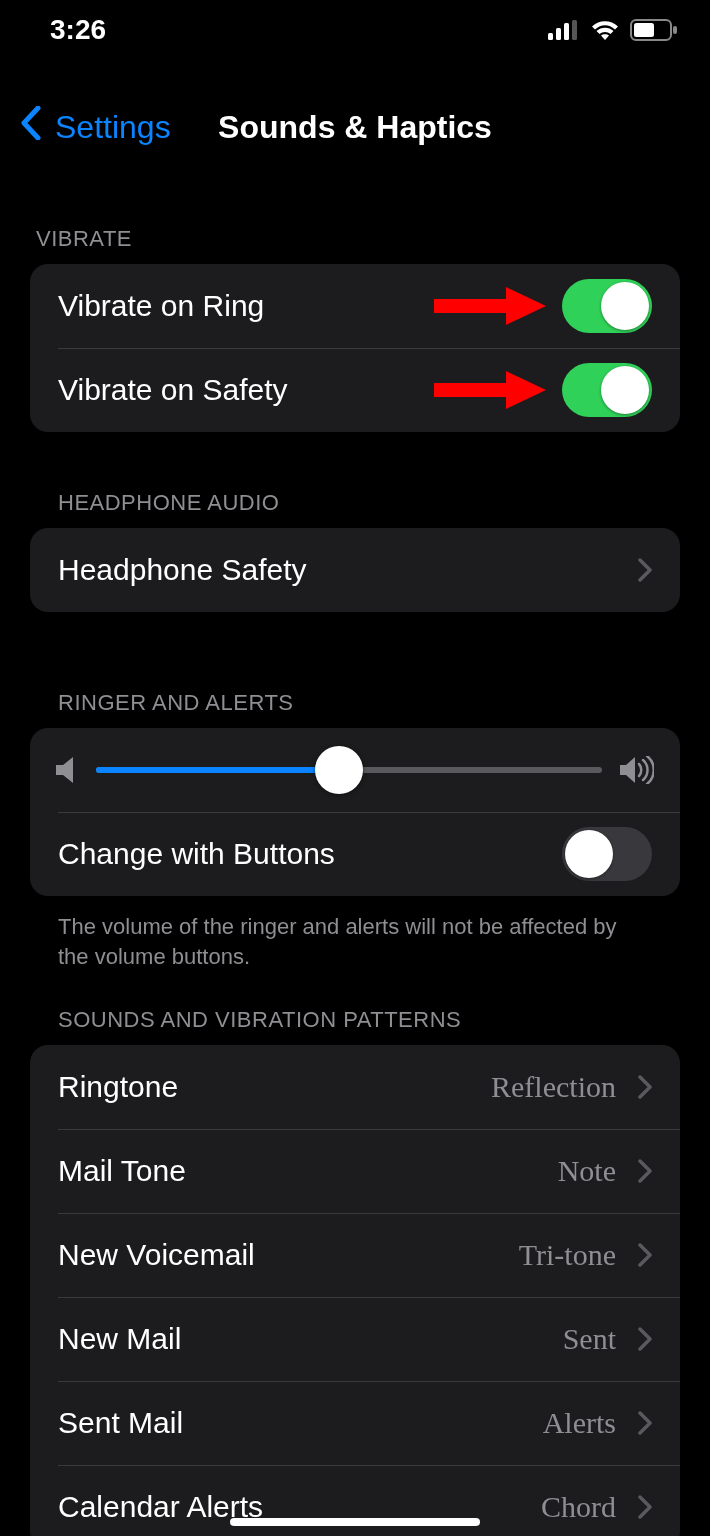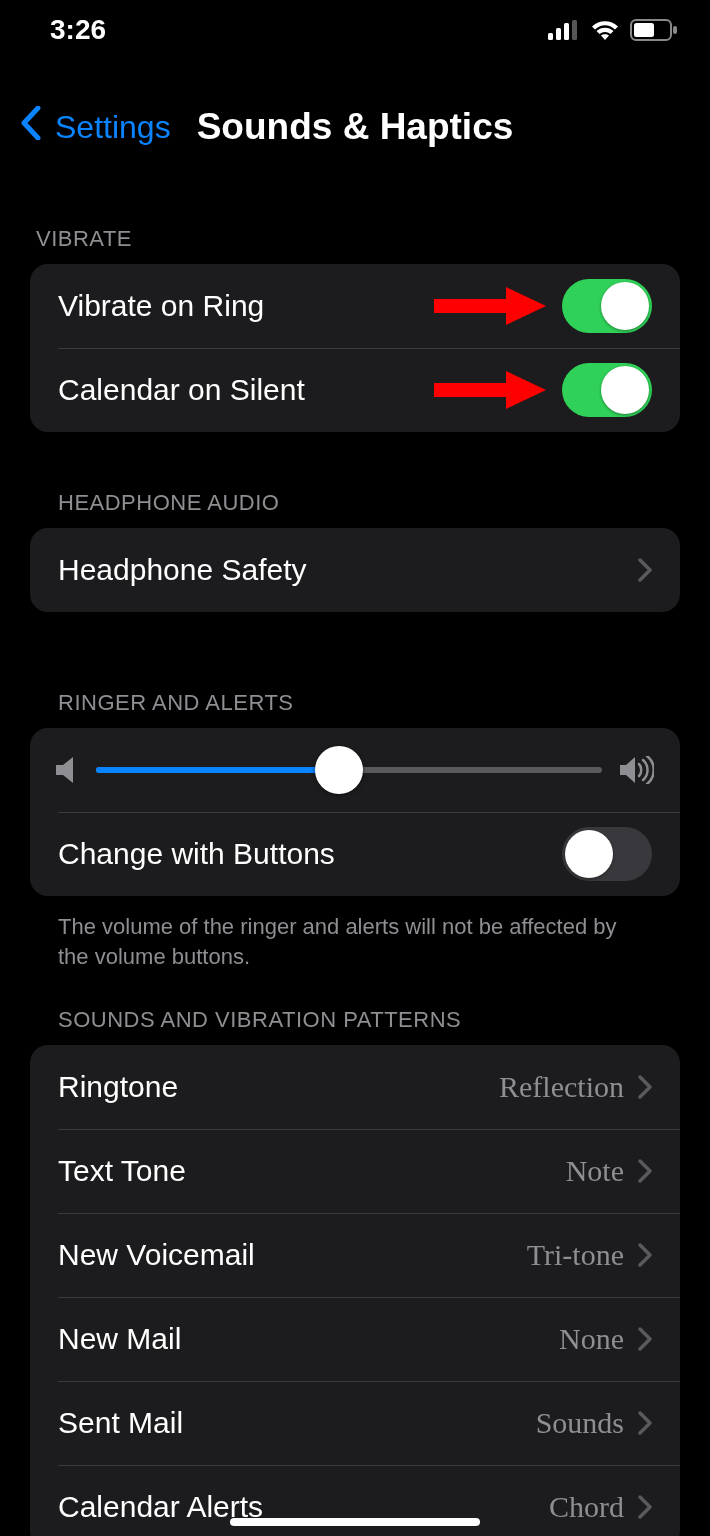--- a/index.html
+++ b/index.html
@@ -40,21 +40,21 @@
     color: #0a84ff;
     font-size: 32px;
     font-weight: 400;
     gap: 13px;
   }
   .back svg { width: 22px; height: 34px; }
   .nav-title {
     position: absolute;
     left: 50%;
     transform: translateX(-50%);
-    font-size: 37px;
+    font-size: 32px;
     font-weight: 600;
     color: #fff;
   }
 
   
   .content { padding: 0 30px; }
   .section-header {
     font-size: 22px;
     color: #8e8e93;
     letter-spacing: 0.5px;
@@ -68,20 +68,21 @@
     overflow: hidden;
   }
   .row {
     display: flex;
     align-items: center;
     padding: 0 28px;
     min-height: 84px;
     font-size: 30px;
     color: #fff;
     position: relative;
+    gap: 8px;
   }
   .row + .row::before {
     content: "";
     position: absolute;
     top: 0;
     left: 28px;
     right: 0;
     height: 1px;
     background: #3a3a3c;
   }
@@ -242,21 +243,21 @@
           <span class="knob"></span>
         </span>
       <span class="arrow" style="top:21px;">
         <svg viewBox="0 0 116 42">
             <line x1="4" y1="21" x2="78" y2="21" stroke="#ff0000" stroke-width="14"></line>
             <polygon points="76,2 116,21 76,40" fill="#ff0000"></polygon>
           </svg>
       </span>
     </div>
     <div class="row">
-      <span class="row-label">Calendar on Silent</span>
+      <span class="row-label">Vibrate on Safety</span>
       <span class="toggle on">
           <span class="knob"></span>
         </span>
       <span class="arrow" style="top:21px;">
         <svg viewBox="0 0 116 42">
             <line x1="4" y1="21" x2="78" y2="21" stroke="#ff0000" stroke-width="14"></line>
             <polygon points="76,2 116,21 76,40" fill="#ff0000"></polygon>
           </svg>
       </span>
     </div>
@@ -309,49 +310,49 @@
     <div class="row">
       <span class="row-label">Ringtone</span>
       <span class="row-value">Reflection</span>
       <span class="chevron">
           <svg viewBox="0 0 14 24">
             <path d="M2 2 L12 12 L2 22" fill="none" stroke="#5a5a5e" stroke-width="3.5" stroke-linecap="round" stroke-linejoin="round"></path>
           </svg>
         </span>
     </div>
     <div class="row">
-      <span class="row-label">Text Tone</span>
+      <span class="row-label">Mail Tone</span>
       <span class="row-value">Note</span>
       <span class="chevron">
           <svg viewBox="0 0 14 24">
             <path d="M2 2 L12 12 L2 22" fill="none" stroke="#5a5a5e" stroke-width="3.5" stroke-linecap="round" stroke-linejoin="round"></path>
           </svg>
         </span>
     </div>
     <div class="row">
       <span class="row-label">New Voicemail</span>
       <span class="row-value">Tri-tone</span>
       <span class="chevron">
           <svg viewBox="0 0 14 24">
             <path d="M2 2 L12 12 L2 22" fill="none" stroke="#5a5a5e" stroke-width="3.5" stroke-linecap="round" stroke-linejoin="round"></path>
           </svg>
         </span>
     </div>
     <div class="row">
       <span class="row-label">New Mail</span>
-      <span class="row-value">None</span>
+      <span class="row-value">Sent</span>
       <span class="chevron">
           <svg viewBox="0 0 14 24">
             <path d="M2 2 L12 12 L2 22" fill="none" stroke="#5a5a5e" stroke-width="3.5" stroke-linecap="round" stroke-linejoin="round"></path>
           </svg>
         </span>
     </div>
     <div class="row">
       <span class="row-label">Sent Mail</span>
-      <span class="row-value">Sounds</span>
+      <span class="row-value">Alerts</span>
       <span class="chevron">
           <svg viewBox="0 0 14 24">
             <path d="M2 2 L12 12 L2 22" fill="none" stroke="#5a5a5e" stroke-width="3.5" stroke-linecap="round" stroke-linejoin="round"></path>
           </svg>
         </span>
     </div>
     <div class="row">
       <span class="row-label">Calendar Alerts</span>
       <span class="row-value">Chord</span>
       <span class="chevron">

